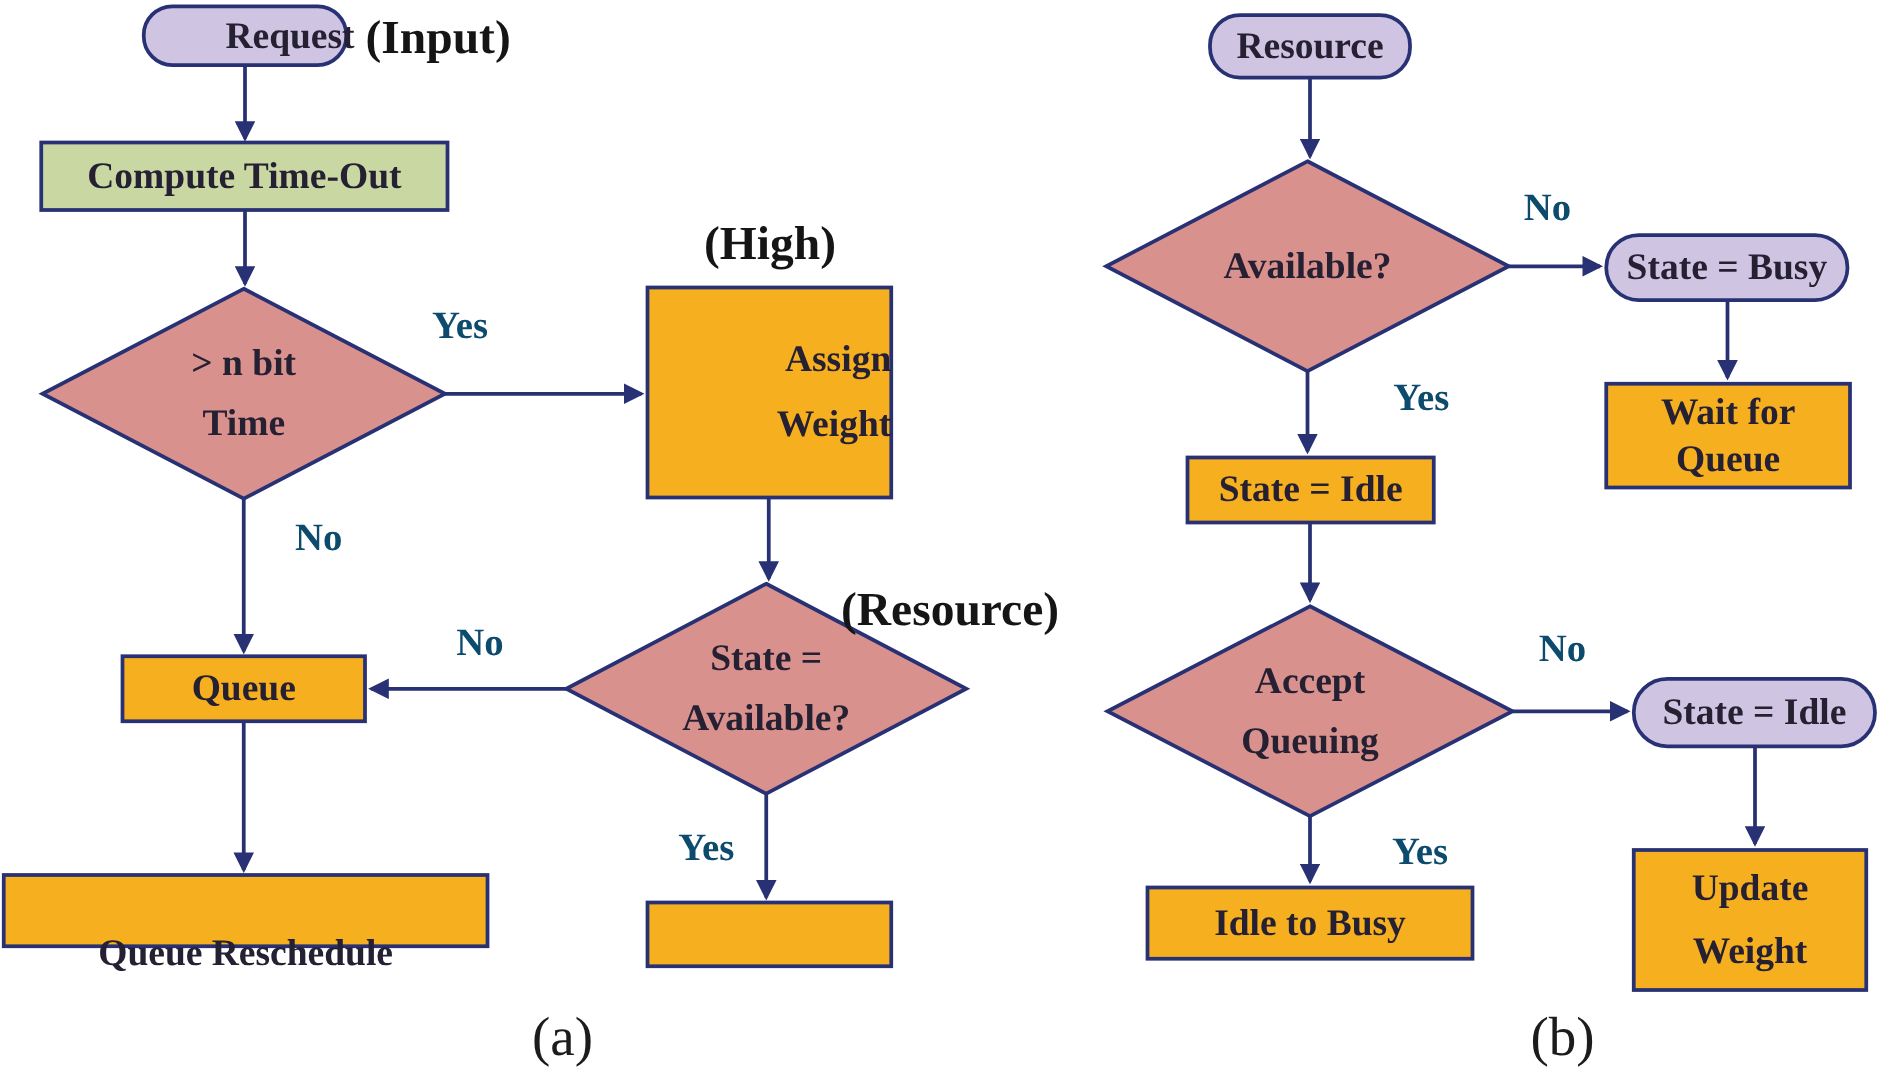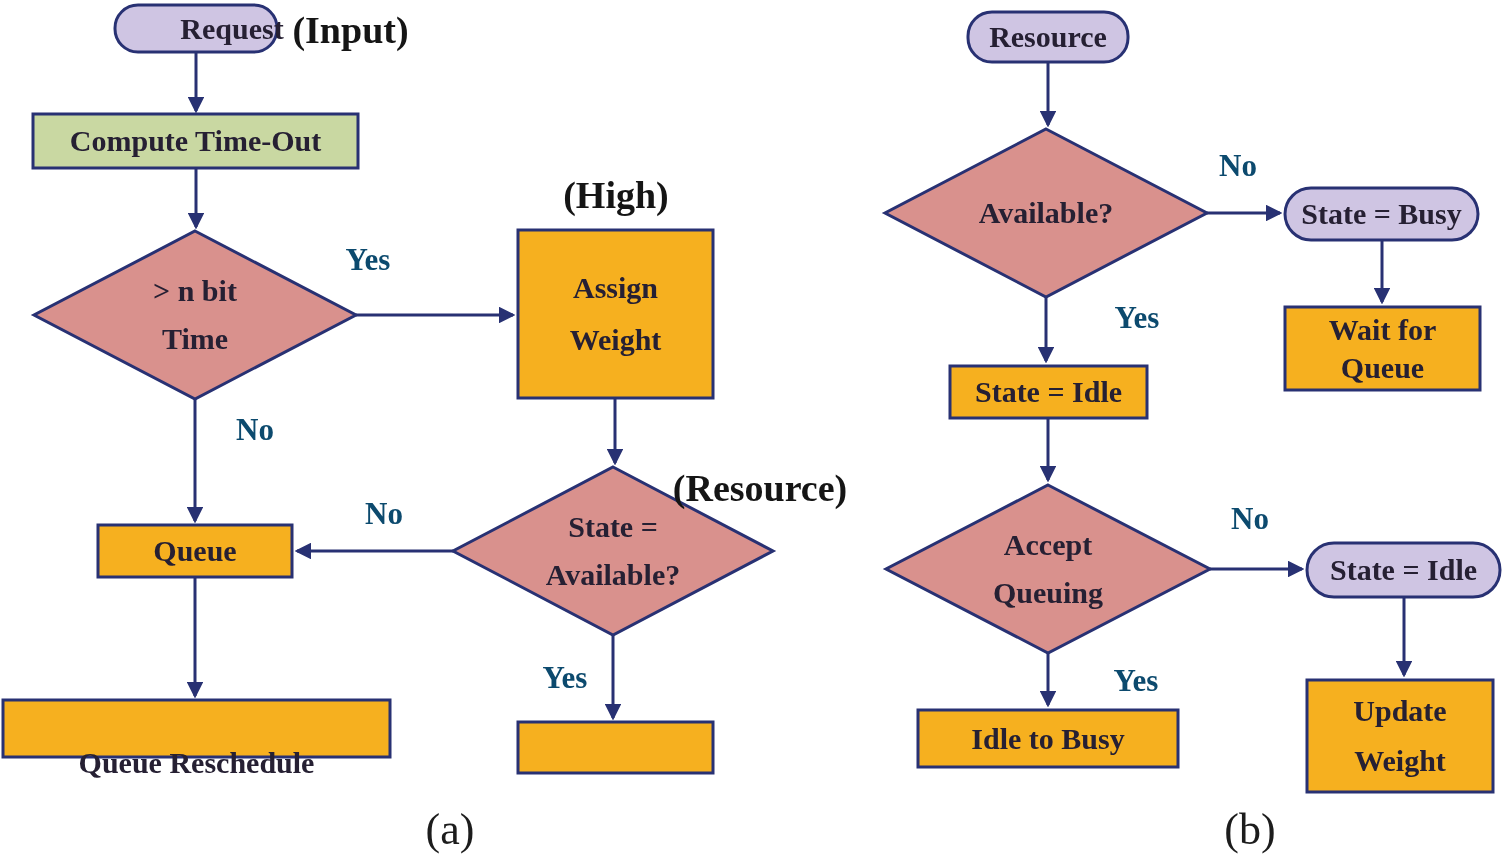--- a/index.html
+++ b/index.html
@@ -14,21 +14,21 @@
     position:absolute;display:flex;align-items:center;justify-content:center;
     flex-direction:column;font-weight:bold;font-size:30px;color:#262033;
     text-align:center;white-space:nowrap;pointer-events:none;
   }
   .edge-lbl{font-size:31px;color:#0c4a6e;}
   .anno{font-size:38px;color:#151515;}
   .caption{font-size:44px;font-weight:normal;color:#1c1c1c;}
   .lh38{line-height:38px;}
   .lh48{line-height:48px;}
   .lh50{line-height:50px;}
-  .lh52{line-height:52px;}
+  .lh52{line-height:52px;align-items:flex-end;}
 </style>
 </head>
 <body>
 
 <div class="canvas">
 
   <svg width="1502" height="855" viewBox="0 0 1502 855">
     <defs>
       <marker id="ah" viewBox="0 0 10 10" refX="8.5" refY="5" markerWidth="5.5" markerHeight="5.5" orient="auto-start-reverse">
         <path d="M0,0 L10,5 L0,10 z" fill="#283173"></path>

